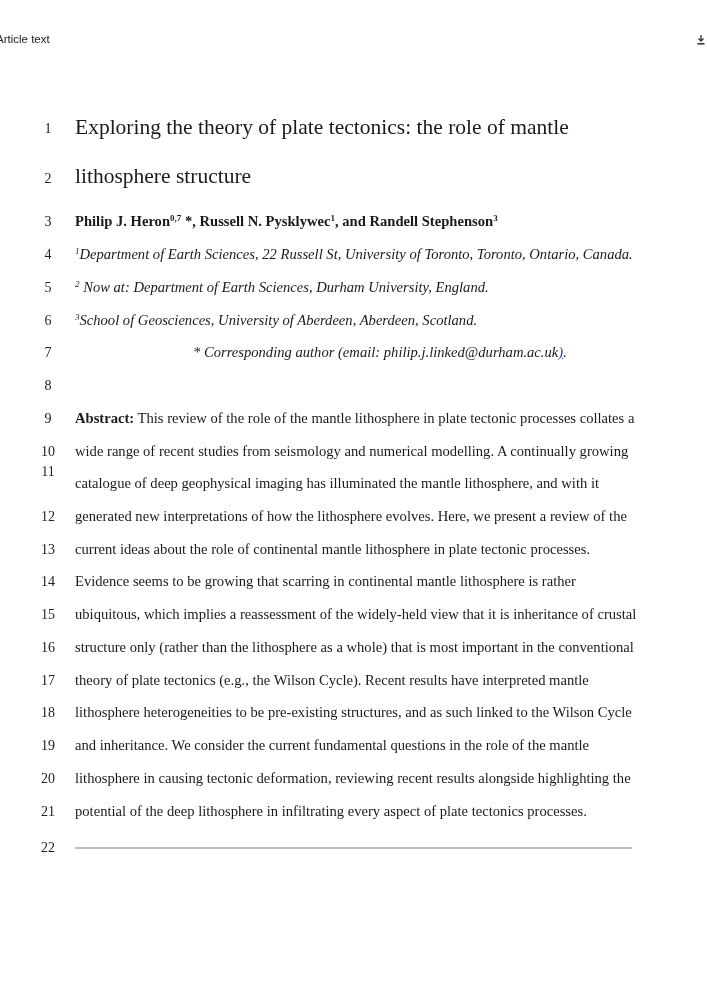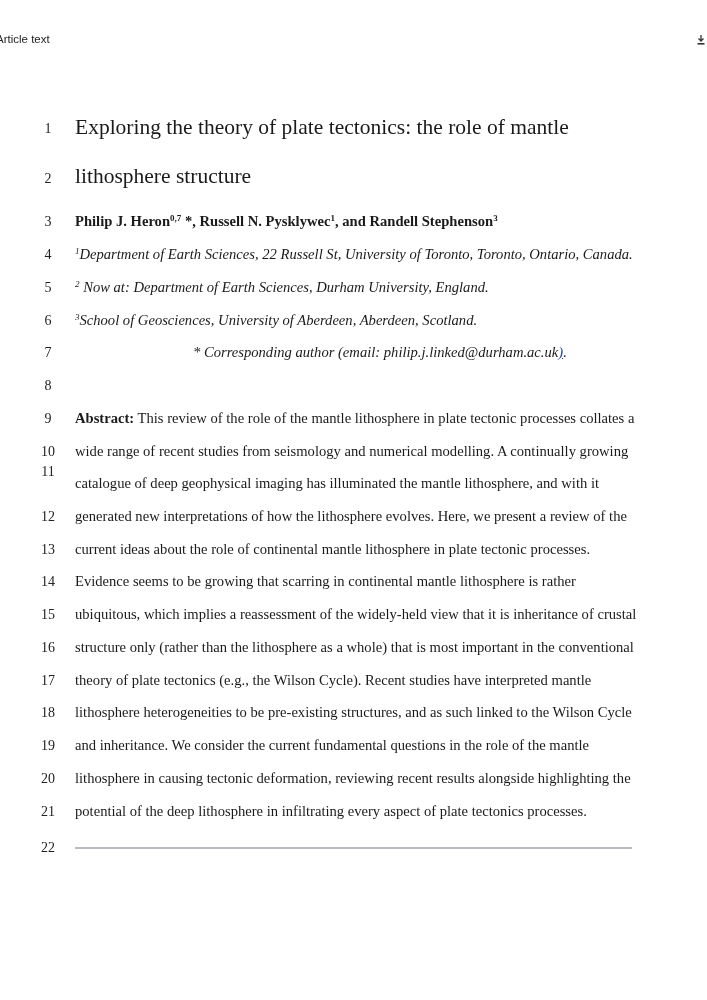--- a/index.html
+++ b/index.html
@@ -156,19 +156,19 @@
 <div class="row body-line" style="top:410px">
   <span class="bold">Abstract:</span><span> This review of the role of the mantle lithosphere in plate tectonic processes collates a</span>
 </div>
 <div class="row body-line" style="top:443px">wide range of recent studies from seismology and numerical modelling. A continually growing</div>
 <div class="row body-line" style="top:475px">catalogue of deep geophysical imaging has illuminated the mantle lithosphere, and with it</div>
 <div class="row body-line" style="top:508px">generated new interpretations of how the lithosphere evolves. Here, we present a review of the</div>
 <div class="row body-line" style="top:541px">current ideas about the role of continental mantle lithosphere in plate tectonic processes.</div>
 <div class="row body-line" style="top:573px">Evidence seems to be growing that scarring in continental mantle lithosphere is rather</div>
 <div class="row body-line" style="top:606px">ubiquitous, which implies a reassessment of the widely-held view that it is inheritance of crustal</div>
 <div class="row body-line" style="top:639px">structure only (rather than the lithosphere as a whole) that is most important in the conventional</div>
-<div class="row body-line" style="top:672px">theory of plate tectonics (e.g., the Wilson Cycle). Recent studies have interpreted mantle</div>
+<div class="row body-line" style="top:672px">theory of plate tectonics (e.g., the Wilson Cycle). Recent results have interpreted mantle</div>
 <div class="row body-line" style="top:704px">lithosphere heterogeneities to be pre-existing structures, and as such linked to the Wilson Cycle</div>
 <div class="row body-line" style="top:737px">and inheritance. We consider the current fundamental questions in the role of the mantle</div>
 <div class="row body-line" style="top:770px">lithosphere in causing tectonic deformation, reviewing recent results alongside highlighting the</div>
 <div class="row body-line" style="top:803px">potential of the deep lithosphere in infiltrating every aspect of plate tectonics processes.</div>
 
 <div id="separator"></div>
 
 </body></html>

